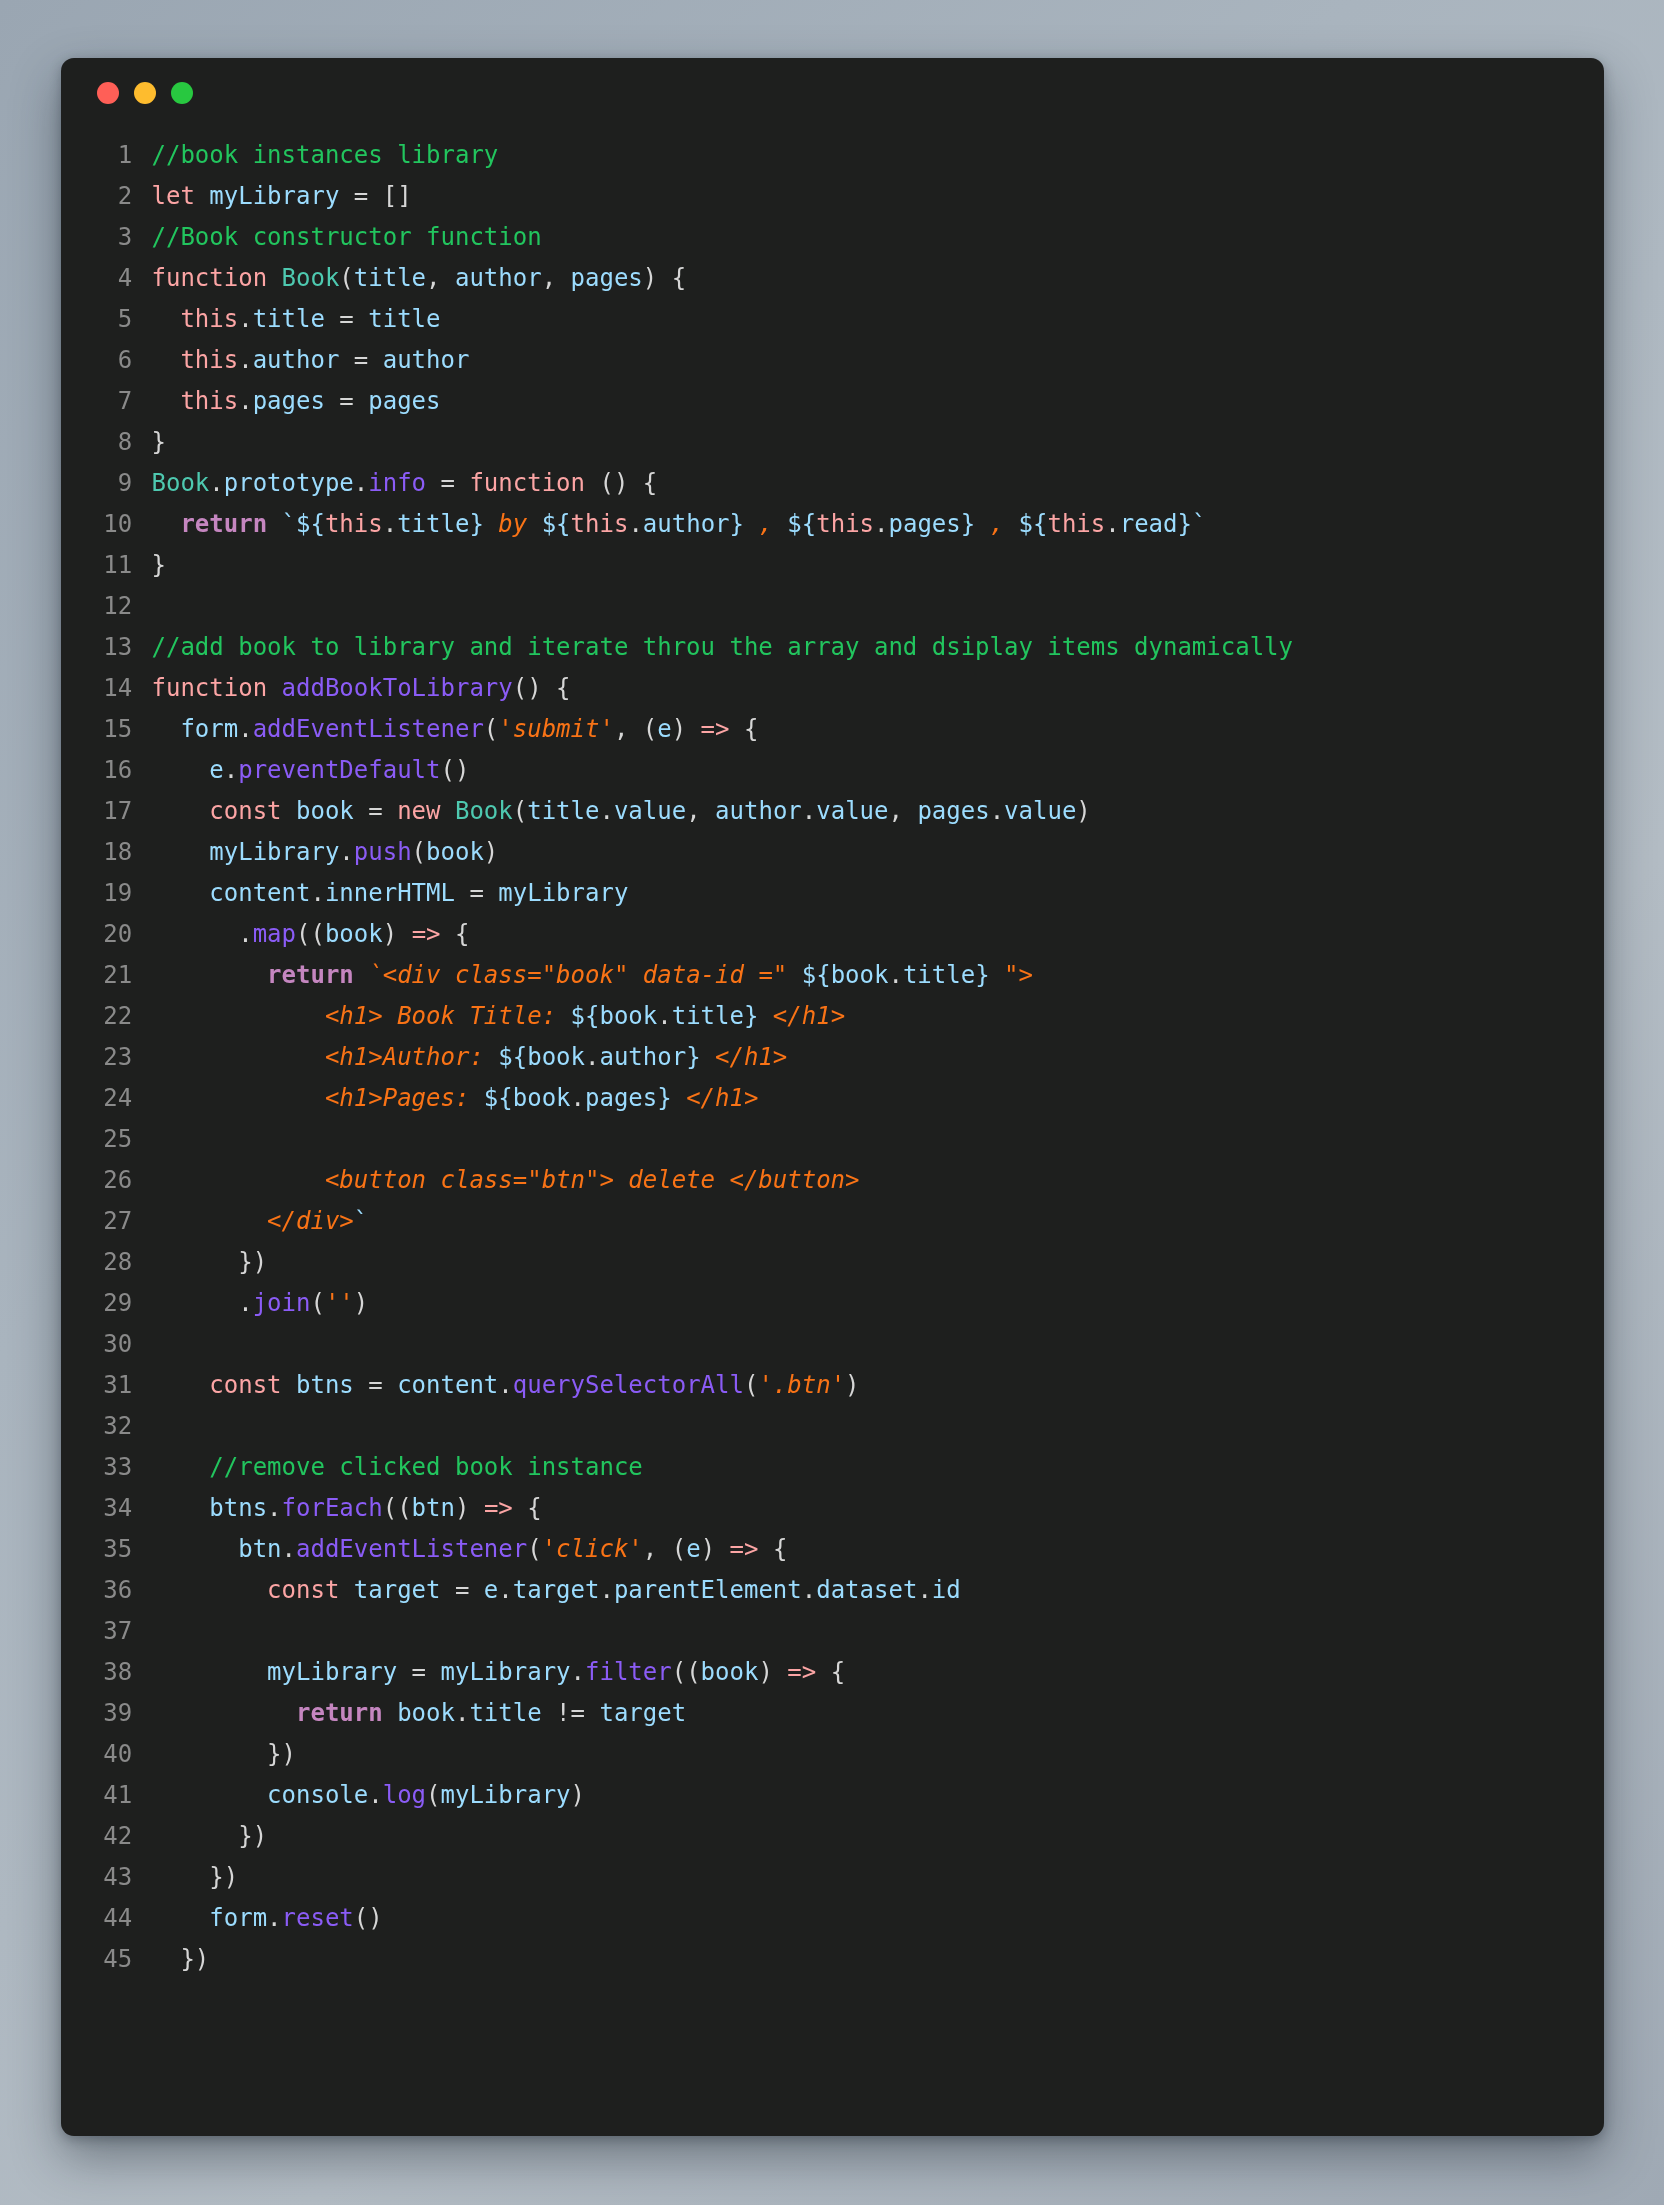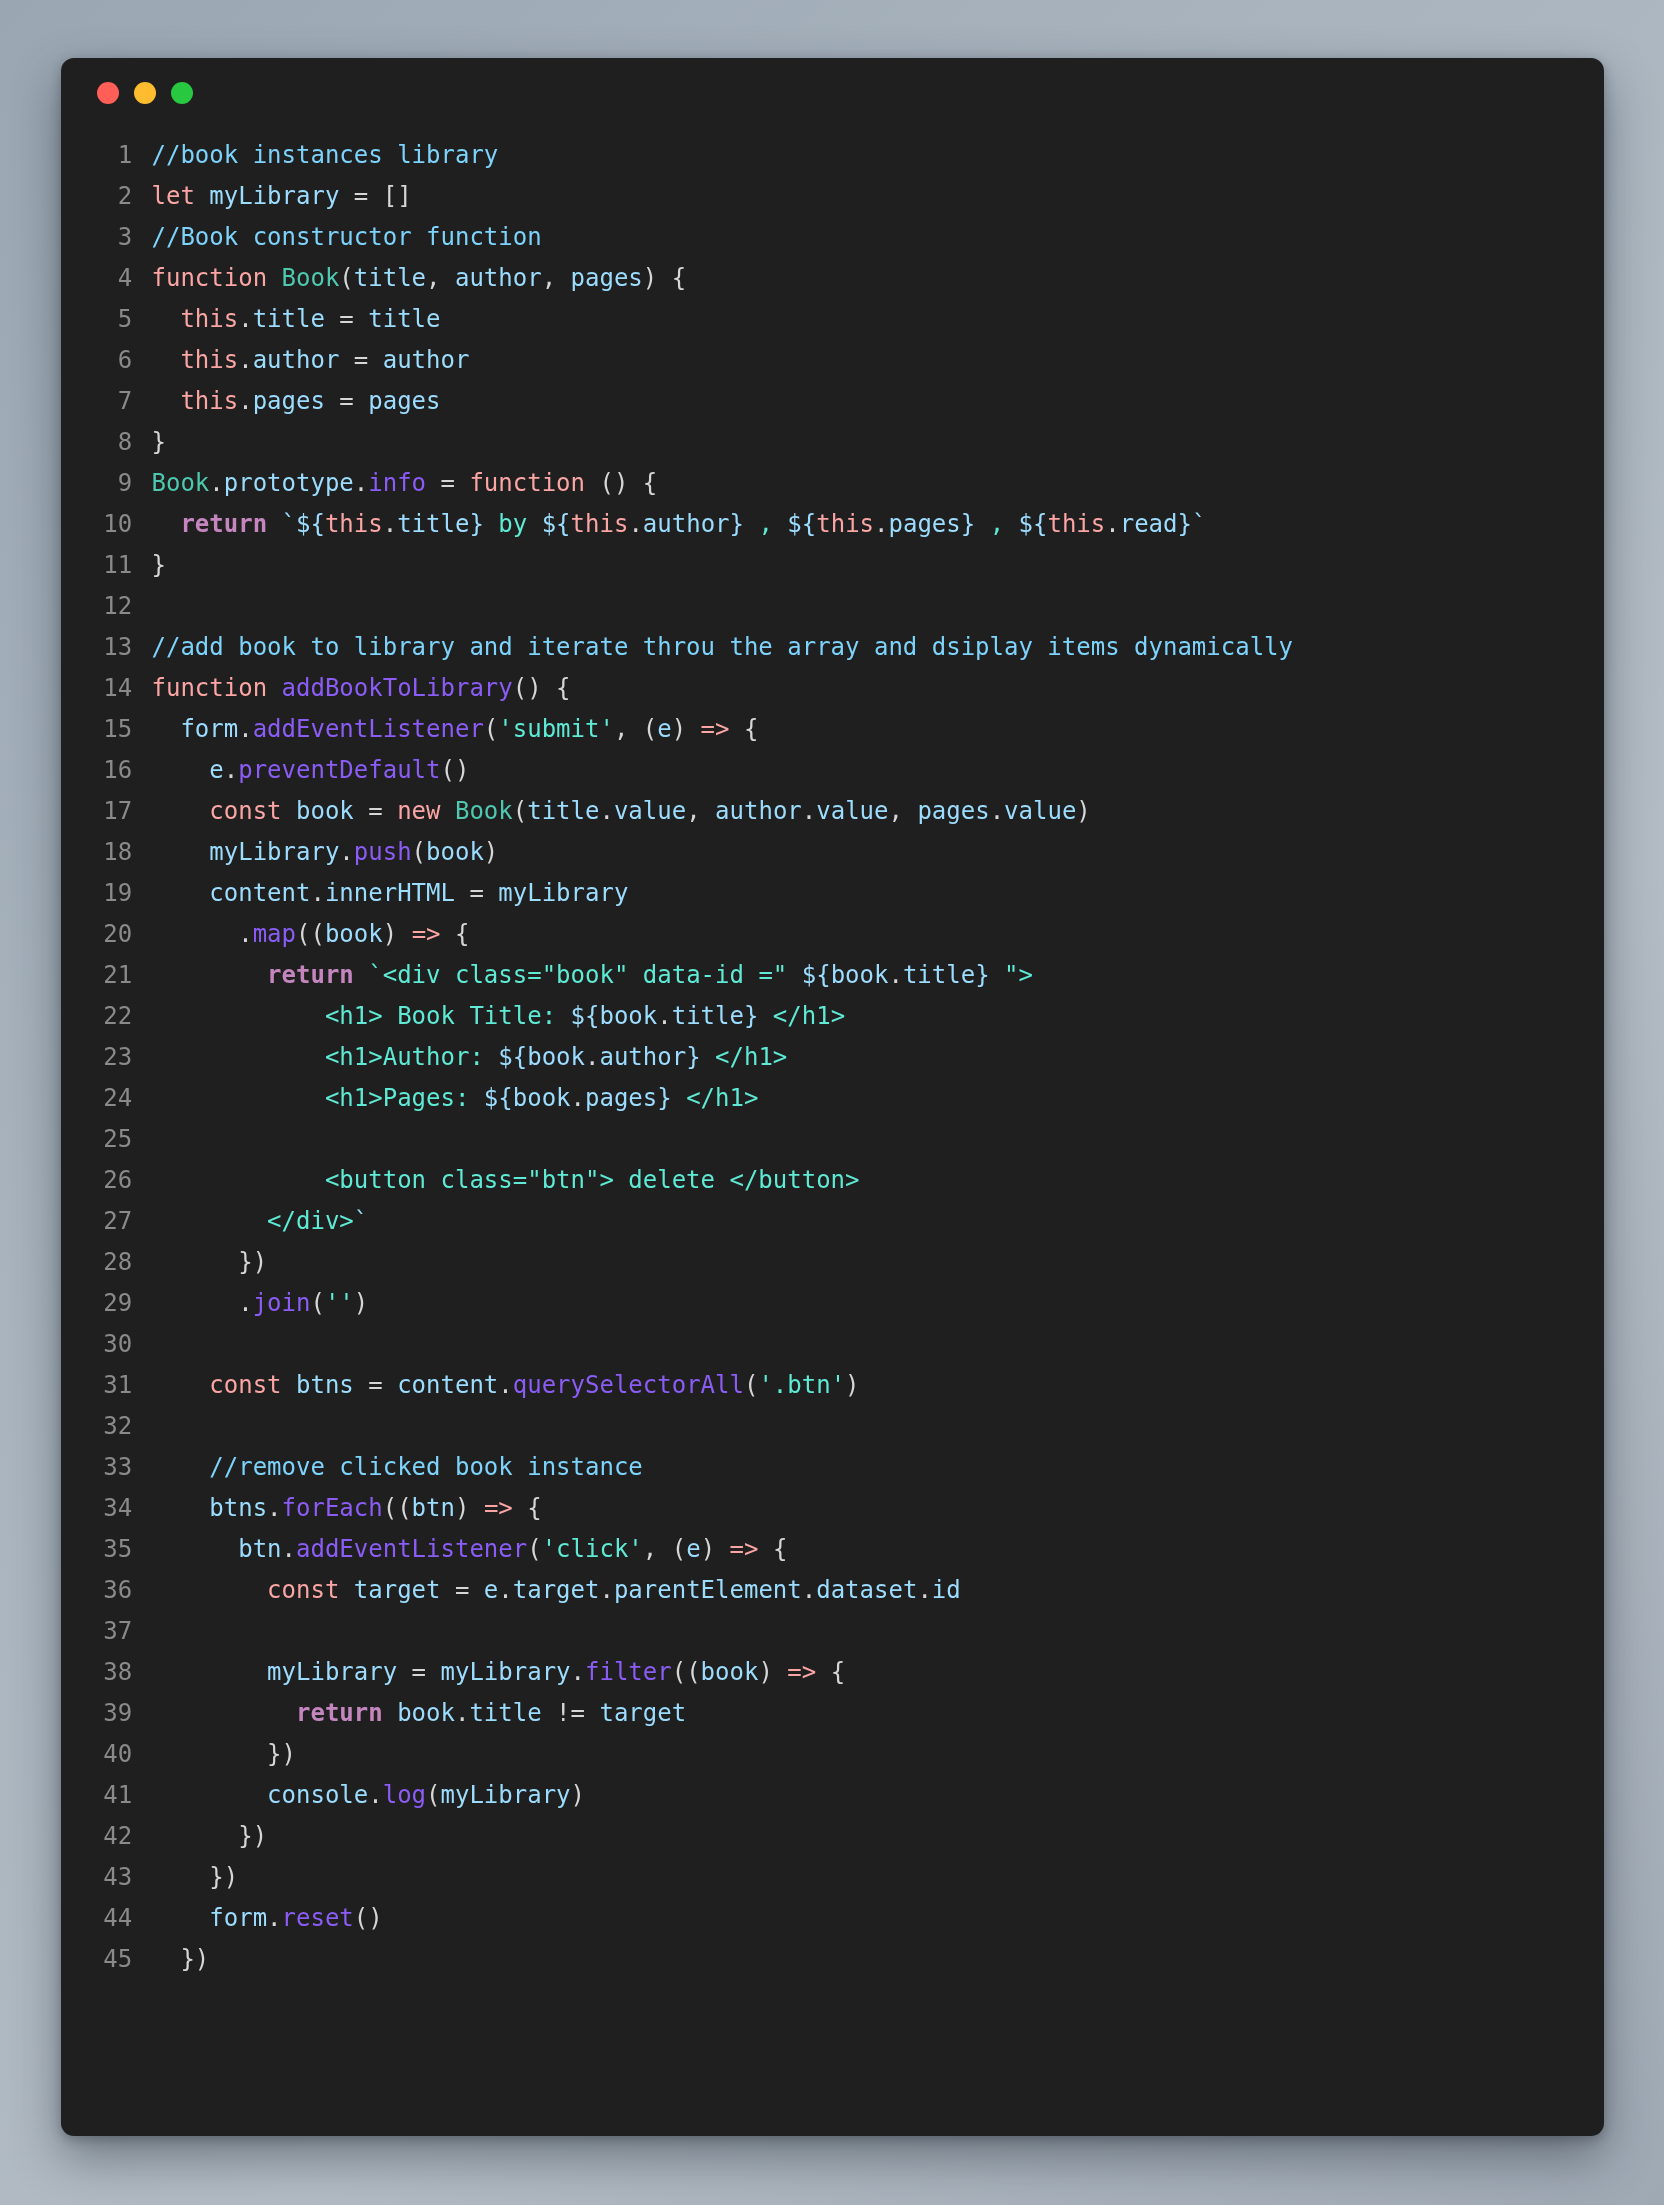--- a/index.html
+++ b/index.html
@@ -54,26 +54,26 @@
     min-width: 91px;
     text-align: right;
     padding-right: 19.4px;
     color: #8a8a8a;
     user-select: none;
     font-size: 24px;
   }
   .src { color: #d6d6d6; white-space: pre; }
 
   
-  .cm  { color: #7dd3fc; }   
+  .cm  { color: #22c55e; }   
   .kw  { color: #fca5a5; }   
   .var { color: #9cdcfe; }   
   .cls { color: #4ec9b0; }   
   .fn  { color: #8b5cf6; }   
-  .str { color: #5eead4; }   
+  .str { color: #f97316; font-style: italic; }   
   .ret { color: #c586c0; font-weight: bold; }   
   .pn  { color: #d6d6d6; }   
 </style>
 </head>
 <body>
 
 <div class="page">
   <div class="window">
 
     <div class="titlebar">

